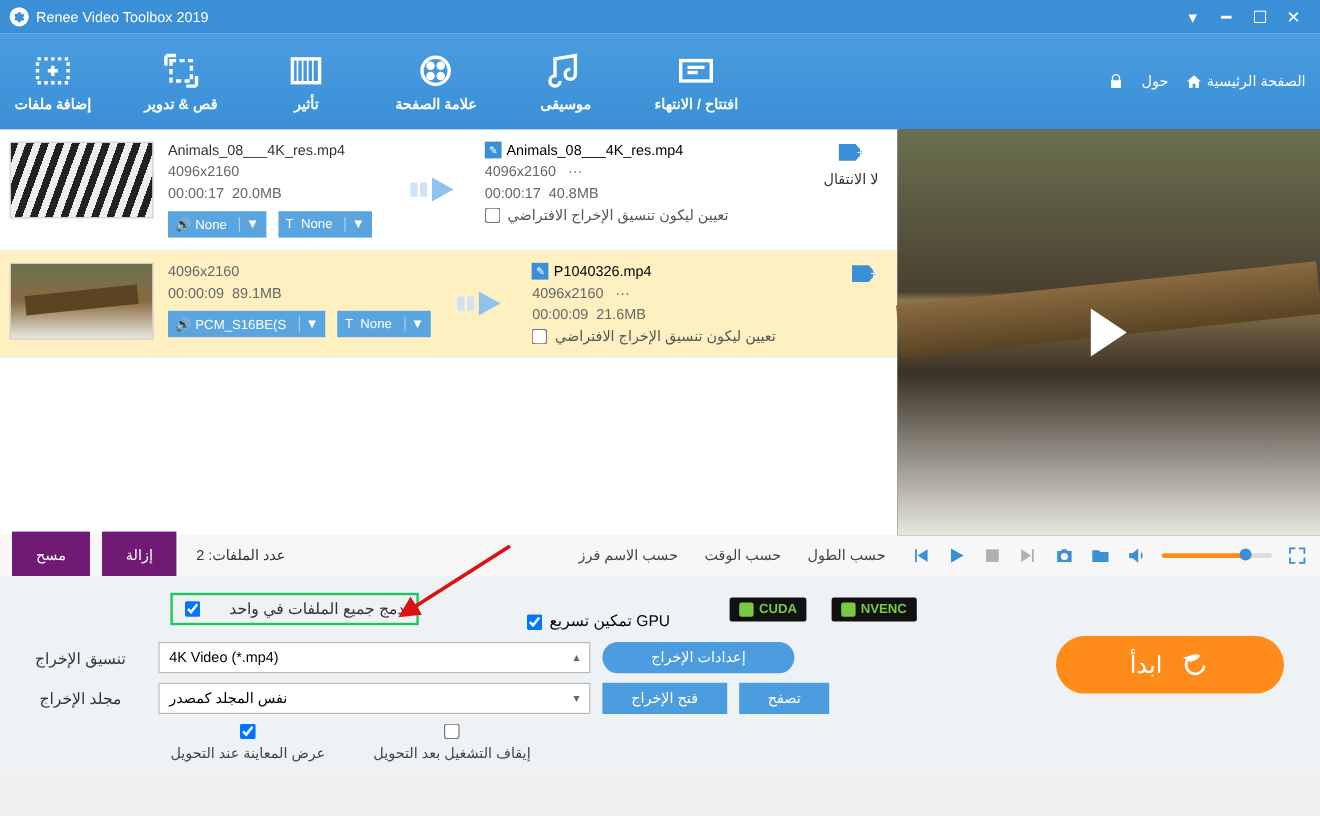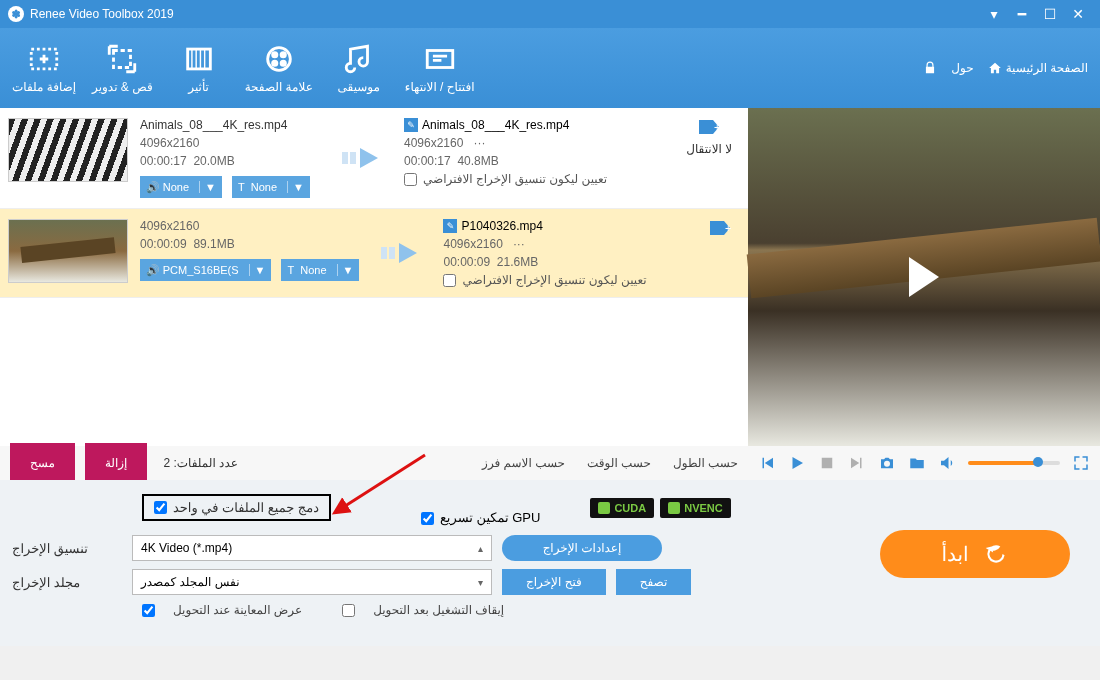--- a/index.html
+++ b/index.html
@@ -7,21 +7,21 @@
 
 
 .titlebar { height: 28px; background: #3a8fd6; display: flex; align-items: center; color: #fff; font-size: 12px; padding: 0 8px; }
 .titlebar .logo { width: 16px; height: 16px; background: #fff; border-radius: 50%; margin-right: 6px; display: flex; align-items: center; justify-content: center; color: #3a8fd6; font-size: 11px; font-weight: bold; }
 .titlebar .title { flex: 0 0 auto; }
 .titlebar .spacer { flex: 1; }
 .titlebar .winbtn { width: 28px; height: 20px; display: flex; align-items: center; justify-content: center; cursor: pointer; font-size: 14px; }
 
 
 .toolbar { height: 80px; background: linear-gradient(#4b9de0, #3a8fd6); display: flex; align-items: center; justify-content: space-between; padding: 0 12px; }
-.toolbar-left { display: flex; gap: 16px; }
+.toolbar-left { display: flex; gap: 44px; font-weight: bold; }
 .tool-item { display: flex; flex-direction: column; align-items: center; color: #fff; font-size: 12px; cursor: pointer; gap: 4px; min-width: 60px; }
 .tool-icon { width: 34px; height: 34px; fill: #fff; stroke: #fff; }
 .toolbar-right { display: flex; align-items: center; gap: 14px; color: #fff; font-size: 12px; }
 .toolbar-right .link { cursor: pointer; display: flex; align-items: center; gap: 4px; }
 
 
 .main { display: flex; height: 338px; }
 .filelist { flex: 1; background: #fff; overflow-y: auto; }
 .preview { width: 352px; background: #000; position: relative; display: flex; align-items: center; justify-content: center; }
 .play-triangle { position: relative; width: 0; height: 0; border-left: 30px solid #fff; border-top: 20px solid transparent; border-bottom: 20px solid transparent; z-index: 2; }
@@ -48,41 +48,41 @@
 
 
 .player-controls { height: 34px; background: #f7f7f7; display: flex; align-items: center; padding: 0 10px; gap: 12px; }
 .pc-icon { width: 18px; height: 18px; fill: #3a8fd6; cursor: pointer; }
 .pc-icon.gray { fill: #b0b0b0; }
 .vol-slider { flex: 1; height: 4px; background: linear-gradient(to right, #ff8c1a 0%, #ff8c1a 80%, #ddd 80%); border-radius: 2px; position: relative; cursor: pointer; }
 .vol-slider::after { content: ""; position: absolute; right: 18%; top: -4px; width: 10px; height: 10px; background: #3a8fd6; border-radius: 50%; }
 
 
 .action-bar { height: 34px; background: #f7f7f7; display: flex; align-items: center; padding: 0 10px; gap: 10px; font-size: 12px; }
-.btn-small { height: 41px; padding: 0 20px; background: #be185d; color: #fff; border: none; font-size: 12px; cursor: pointer; }
+.btn-small { height: 41px; padding: 0 20px; background: #701a75; color: #fff; border: none; font-size: 12px; cursor: pointer; }
 .count-label { color: #333; margin-left: 6px; }
 .sort-group { margin-left: auto; display: flex; gap: 22px; color: #444; }
 .sort-group span { cursor: pointer; }
 
 
 .lower { background: #eef2f5; padding: 10px 12px 8px; position: relative; height: 166px; }
 .merge-row { display: flex; align-items: center; gap: 30px; margin-bottom: 10px; }
-.merge-box { border: 2px solid #000000; padding: 4px 10px; display: flex; align-items: center; gap: 6px; font-size: 13px; color: #333; margin-left: 130px; }
+.merge-box { border: 2px solid #22c55e; padding: 4px 10px; display: flex; align-items: center; gap: 24px; font-size: 13px; color: #333; margin-left: 130px; }
 .gpu-row { display: flex; align-items: flex-end; gap: 6px; font-size: 13px; margin-left: 60px; margin-top: 20px; }
-.badges { display: flex; gap: 6px; margin-left: 20px; justify-content: center; }
+.badges { display: flex; gap: 21px; margin-left: 20px; justify-content: center; }
 .badge { height: 20px; padding: 0 8px; background: #111; color: #7ac943; font-size: 11px; font-weight: bold; display: flex; align-items: center; border-radius: 2px; gap: 4px;}
 .badge .eye { width: 12px; height: 12px; background: #7ac943; border-radius: 2px; }
 
 .form-row { display: flex; align-items: center; gap: 10px; margin-bottom: 8px; }
-.form-label { width: 110px; text-align: left; font-size: 13px; color: #333; }
+.form-label { width: 110px; text-align: center; font-size: 13px; color: #333; }
 .select-box { flex: 0 0 360px; height: 26px; border: 1px solid #bbb; background: #fff; display: flex; align-items: center; padding: 0 8px; font-size: 12px; justify-content: space-between; cursor: pointer; }
 .select-box .caret { font-size: 10px; color: #666; }
 .btn-mid { height: 26px; padding: 0 24px; background: #4b9de0; color: #fff; border: none; font-size: 12px; cursor: pointer; }
 .after-checks { display: flex; gap: 40px; margin-left: 130px; margin-top: 4px; font-size: 12px; color: #444; }
-.after-checks label { display: flex; align-items: center; gap: 18px; }
+.after-checks label { display: flex; align-items: center; gap: 5px; flex-direction: column; }
 
 .start-btn { position: absolute; right: 30px; top: 50px; width: 190px; height: 48px; background: #ff8c1a; color: #fff; border: none; border-radius: 24px; font-size: 20px; display: flex; align-items: center; justify-content: center; gap: 14px; cursor: pointer; }
 .start-btn svg { width: 26px; height: 26px; fill: #fff; }
 
 
 .red-arrow { position: absolute; left: 330px; top: -30px; width: 100px; height: 70px; pointer-events: none; }
 
 
 .prev-gradient { position:absolute; inset:0; background: linear-gradient(180deg, #6b7050 0%, #4a4030 40%, #8a7550 42%, #3a3024 60%, #e8e8e0 100%);}
 .prev-branch { position:absolute; left:0; right:0; top:38%; height:44px; background: linear-gradient(180deg,#8a6a40,#5a4424); transform: rotate(-6deg); }

